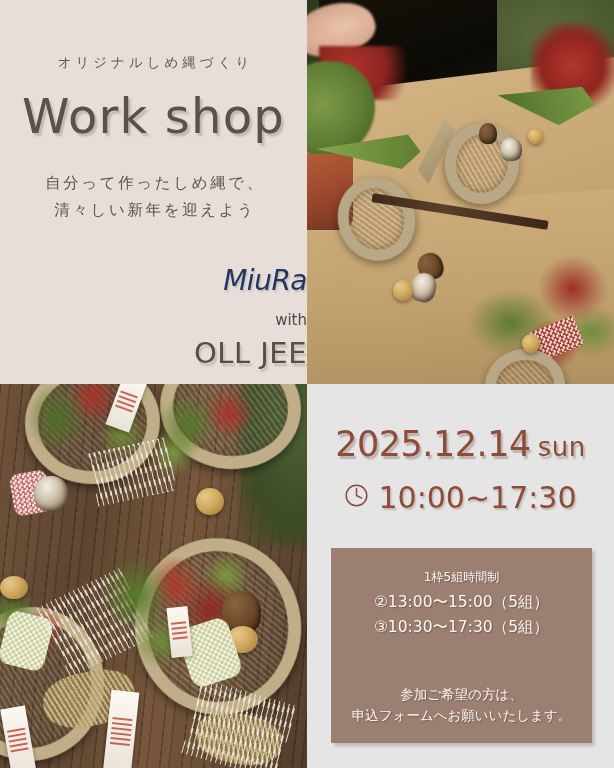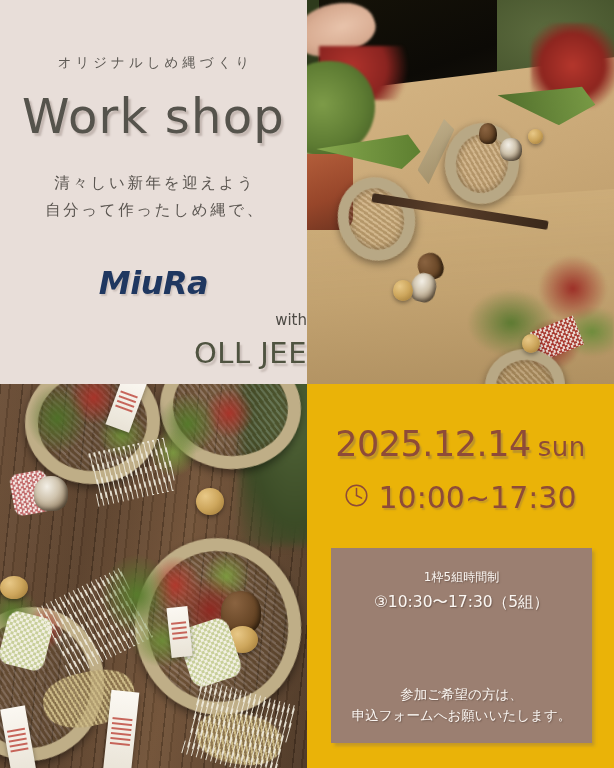--- a/index.html
+++ b/index.html
@@ -52,23 +52,23 @@
     line-height: 27px;
     letter-spacing: 2.6px;
     color: #5a5550;
     font-family: "DejaVu Sans", "Liberation Sans", sans-serif;
     text-indent: 3px;
   }
   .lead span { display: block; }
   .brand-main {
     position: absolute;
     top: 264px; left: 0; right: 0;
-    text-align: center;
-    font-size: 32px;
-    font-weight: 700;
+    text-align: right;
+    font-size: 28px;
+    font-weight: 400;
     font-style: italic;
     letter-spacing: -0.5px;
     color: #1f3760;
     font-family: "DejaVu Sans", "Liberation Sans", sans-serif;
     text-shadow: 1.5px 2px 1.5px rgba(150,135,128,0.35);
   }
   .brand-with {
     position: absolute;
     top: 311px; left: 0; right: 0;
     text-align: right;
@@ -311,21 +311,21 @@
     position: absolute;
     background: repeating-linear-gradient(70deg, #cdbb88 0 2px, #a8926097 2px 4.5px);
     border-radius: 42% 42% 46% 46%;
     filter: blur(0.5px);
   }
   .pw-w1 { left: 14%; top: 75%; width: 30%; height: 14%; transform: rotate(-12deg); }
   .pw-w2 { left: 64%; top: 86%; width: 28%; height: 13%; transform: rotate(10deg); }
 
   
   .panel-info {
-    background: #eab308;
+    background: #e5e5e5;
     position: relative;
   }
   .date-line {
     position: absolute;
     top: 40px; left: 0; right: 0;
     text-align: center;
     color: #8e4b38;
     font-family: "DejaVu Sans", "Liberation Sans", sans-serif;
     white-space: nowrap;
     text-shadow: 2px 2.5px 1.5px rgba(120,100,92,0.4);
@@ -375,22 +375,22 @@
 </style>
 </head>
 <body>
 
 <div class="poster">
 
   <section class="panel-title">
     <div class="kicker">オリジナルしめ縄づくり</div>
     <h1 class="headline">Work shop</h1>
     <div class="lead">
+      <span>自分って作ったしめ縄で、</span>
       <span>清々しい新年を迎えよう</span>
-      <span>自分って作ったしめ縄で、</span>
     </div>
     <div class="brand-main">MiuRa</div>
     <div class="brand-with">with</div>
     <div class="brand-sub">OLL JEE</div>
   </section>
 
   <section class="photo photo-table">
     <div class="pt-wall"></div>
     <div class="pt-darkfig"></div>
     <div class="pt-hand1"></div>
@@ -470,20 +470,21 @@
           <line x1="12.5" y1="12.5" x2="12.5" y2="5.6" stroke="#8E4B38" stroke-width="1.5" stroke-linecap="round"></line>
           <line x1="12.5" y1="12.5" x2="17.6" y2="15.1" stroke="#8E4B38" stroke-width="1.5" stroke-linecap="round"></line>
         </svg>
       </span>
       <span class="time-text">10:00~17:30</span>
     </div>
 
     <div class="info-box">
       <div class="slots">
         <span class="slot-head">1枠5組時間制</span>
+        <span>②13:00〜15:00（5組）</span>
         <span>③10:30〜17:30（5組）</span>
       </div>
       <div class="note">
         <span>参加ご希望の方は、</span>
         <span>申込フォームへお願いいたします。</span>
       </div>
     </div>
 
   </section>
 

